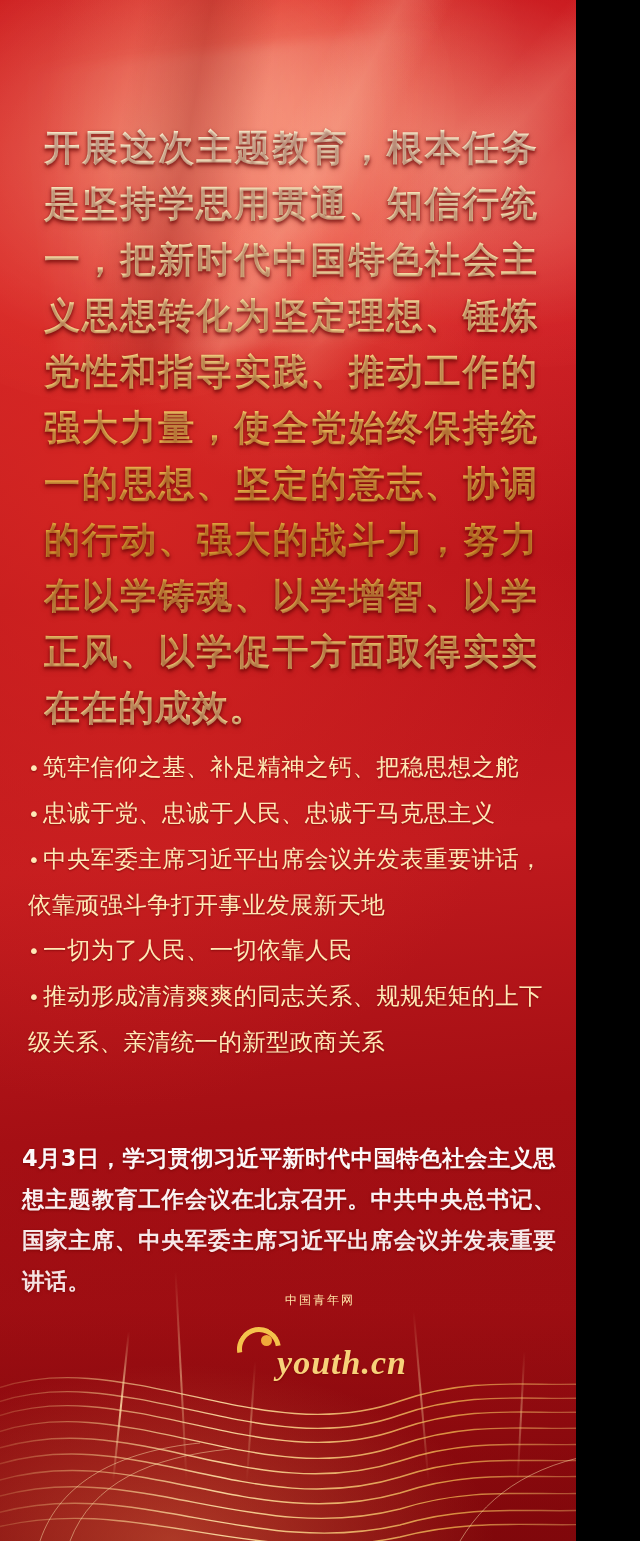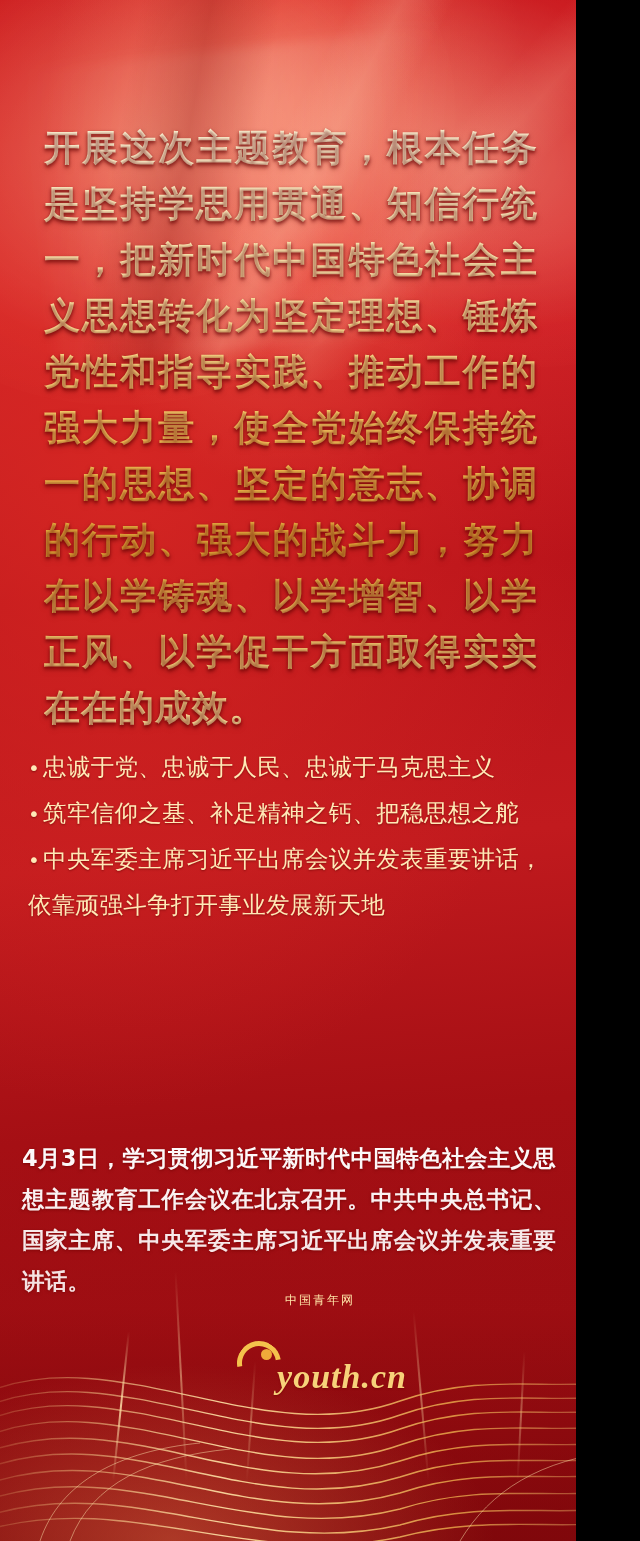--- a/index.html
+++ b/index.html
@@ -184,21 +184,21 @@
     right: 3px; top: 12px;
     width: 11px; height: 11px;
     border-radius: 50%;
     background: #f0a93a;
   }
   .logo-cn {
     display: block;
     font-size: 12px;
     color: #ffe6a8;
     letter-spacing: 2px;
-    margin-bottom: 16px;
+    margin-bottom: 2px;
     font-family: "DejaVu Sans", "Liberation Sans", sans-serif;
   }
   .logo-text {
     display: inline-block;
     vertical-align: middle;
     font-family: "Liberation Serif", "DejaVu Serif", serif;
     font-style: italic;
     font-weight: 700;
     font-size: 34px;
     color: #f7d27a;
@@ -214,27 +214,33 @@
 
   <div class="silk silk-a"></div>
   <div class="silk silk-b"></div>
   <div class="silk silk-c"></div>
   <div class="silk silk-fold1"></div>
 
   <div class="headline">开展这次主题教育，根本任务是坚持学思用贯通、知信行统一，把新时代中国特色社会主义思想转化为坚定理想、锤炼党性和指导实践、推动工作的强大力量，使全党始终保持统一的思想、坚定的意志、协调的行动、强大的战斗力，努力在以学铸魂、以学增智、以学正风、以学促干方面取得实实在在的成效。</div>
 
   <div class="bullets">
     <div class="bullet-row">
+      <span class="dot">•</span><span>筑牢信仰之基、补足精神之钙、把稳思想之舵</span>
+    </div>
+    <div class="bullet-row">
       <span class="dot">•</span><span>忠诚于党、忠诚于人民、忠诚于马克思主义</span>
     </div>
     <div class="bullet-row">
-      <span class="dot">•</span><span>筑牢信仰之基、补足精神之钙、把稳思想之舵</span>
-    </div>
-    <div class="bullet-row">
       <span class="dot">•</span><span>中央军委主席习近平出席会议并发表重要讲话，依靠顽强斗争打开事业发展新天地</span>
+    </div>
+    <div class="bullet-row">
+      <span class="dot">•</span><span>一切为了人民、一切依靠人民</span>
+    </div>
+    <div class="bullet-row">
+      <span class="dot">•</span><span>推动形成清清爽爽的同志关系、规规矩矩的上下级关系、亲清统一的新型政商关系</span>
     </div>
   </div>
 
   <div class="footer-note">4月3日，学习贯彻习近平新时代中国特色社会主义思想主题教育工作会议在北京召开。中共中央总书记、国家主席、中央军委主席习近平出席会议并发表重要讲话。</div>
 
   <div class="bottom-glow"></div>
   <div class="ray" style="left:120px; height:150px; transform:rotate(6deg);"></div>
   <div class="ray" style="left:180px; height:210px; transform:rotate(-3deg); opacity:.55;"></div>
   <div class="ray" style="left:250px; height:120px; transform:rotate(4deg); opacity:.4;"></div>
   <div class="ray" style="left:420px; height:170px; transform:rotate(-5deg); opacity:.5;"></div>

